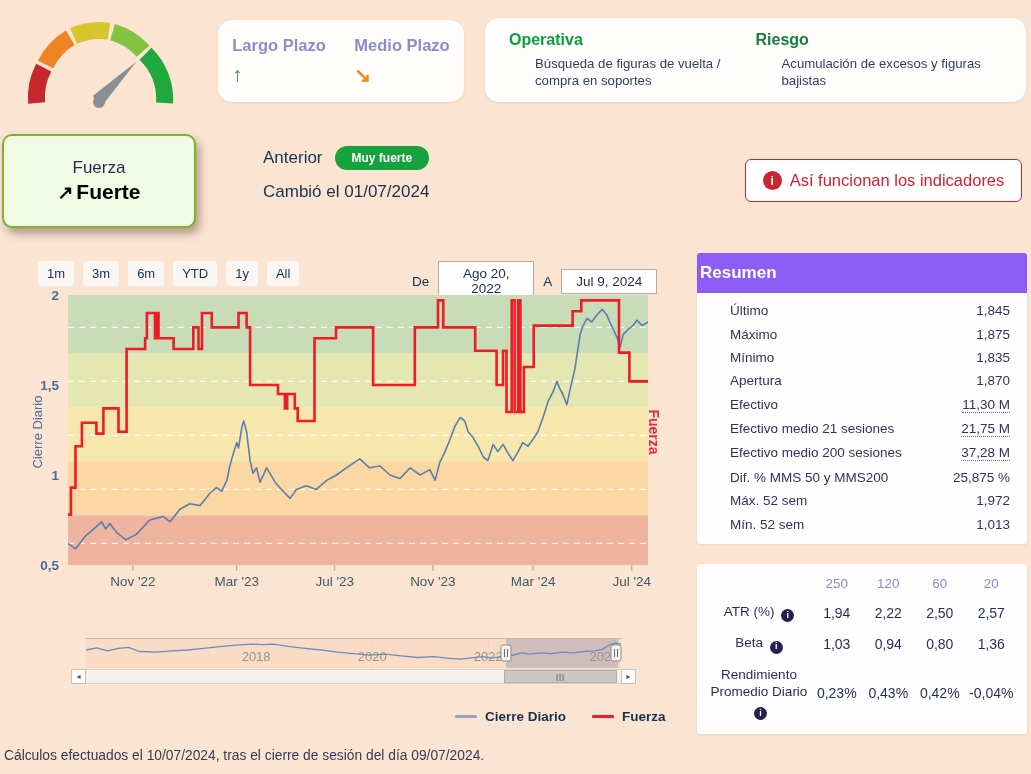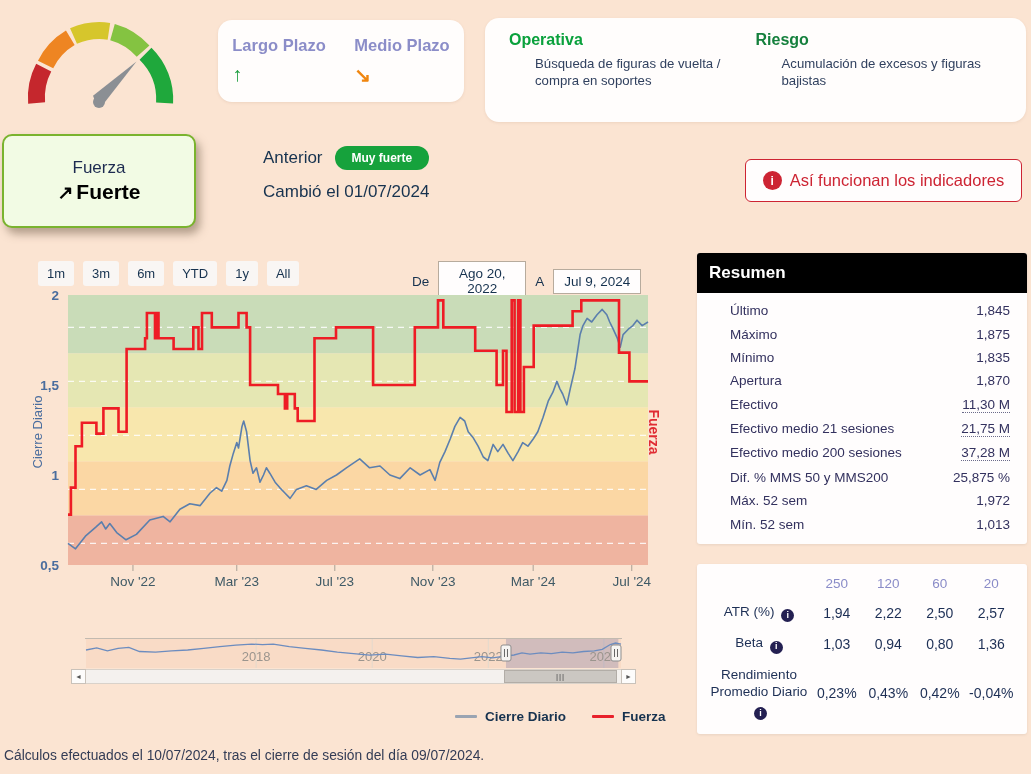--- a/index.html
+++ b/index.html
@@ -9,22 +9,22 @@
   
   .gauge-wrap { position:absolute; left:12px; top:6px; width:180px; height:104px; }
   .card { background:#fffdfc; border-radius:14px; box-shadow:0 1px 3px rgba(140,100,70,.12); }
   .card-plazos { position:absolute; left:218px; top:20px; width:246px; height:82px;
                  display:flex; align-items:center; justify-content:space-around; }
   .plazo { text-align:left; }
   .plazo-title { color:#8b8dc8; font-weight:bold; font-size:16.5px; }
   .plazo-arrow { font-size:20px; font-weight:bold; margin-top:8px; }
   .arrow-up { color:#1d9e3f; }
   .arrow-dr { color:#f0860f; }
-  .card-opriesgo { position:absolute; left:485px; top:18px; width:541px; height:104px;
-                   display:flex; padding:13px 24px; }
+  .card-opriesgo { position:absolute; left:485px; top:18px; width:541px; height:84px;
+                   display:flex; padding:13px 24px;align-items:flex-end; }
   .op-col { flex:1; }
   .op-title { font-weight:bold; font-size:16px; }
   .op-title.green { color:#0aa13c; }
   .op-title.red { color:#15803d; }
   .op-desc { margin:7px 0 0 26px; font-size:13.2px; color:#31415f; line-height:1.25; max-width:250px; }
 
   
   .fuerza-card { position:absolute; left:2px; top:134px; width:194px; height:94px;
                  background:#f2fbe4; border:2.5px solid #7ab32e; border-radius:10px;
                  box-shadow:4px 6px 9px rgba(110,90,70,.5);
@@ -45,21 +45,21 @@
               font-size:12px; font-weight:bold; display:inline-flex; align-items:center;
               justify-content:center; flex:none; }
 
   
   .range-buttons { position:absolute; left:38px; top:261px; display:flex; gap:9px; }
   .range-buttons button { background:#f9f6f4; border:0; border-radius:3px; padding:5px 9px;
               font-size:13px; color:#16324f; font-family:inherit; cursor:pointer; min-width:28px; }
   .date-group { position:absolute; left:412px; top:261px; display:flex; align-items:center; gap:9px; }
   .date-label { font-size:13.5px; color:#16324f; }
   .date-box { background:#fffdfd; border:1px solid #b7ab9d; padding:4px 8px; font-size:13.5px;
-              color:#16324f; width:88px; text-align:center; }
+              color:#16324f; width:96px; text-align:center; }
 
   
   .main-chart { position:absolute; left:28px; top:287px; }
   .ylab { position:absolute; left:37px; top:432px; transform:translate(-50%,-50%) rotate(-90deg);
           color:#4a6d9e; font-size:13px; white-space:nowrap; }
   .y2lab { position:absolute; left:654px; top:432px; transform:translate(-50%,-50%) rotate(90deg);
            color:#e02b33; font-size:14px; font-weight:bold; white-space:nowrap; }
 
   
   .nav-chart { position:absolute; left:85px; top:637px; }
@@ -76,22 +76,22 @@
   .legend { position:absolute; left:455px; top:709px; display:flex; gap:26px; align-items:center; }
   .legend-item { display:flex; align-items:center; gap:8px; font-size:13.5px; color:#16324f;
                  font-weight:bold; cursor:pointer; }
   .legend-swatch { width:22px; height:3px; border-radius:1px; }
 
   .footer { position:absolute; left:4px; top:748px; font-size:13.8px; color:#333c55; }
 
   
   .resumen-card { position:absolute; left:697px; top:253px; width:330px; background:#fffdfd;
                   border-radius:3px; box-shadow:0 1px 3px rgba(0,0,0,.08); }
-  .resumen-header { background:#000000; color:#fff; font-weight:bold; font-size:17px;
-                    padding:10px 12px; border-radius:3px 3px 0 0; }
+  .resumen-header { background:#8b5cf6; color:#fff; font-weight:bold; font-size:17px;
+                    padding:10px 3px; border-radius:3px 3px 0 0; }
   .resumen-body { padding:6px 0 8px;margin-left:16px; }
   .sum-row { display:flex; justify-content:space-between; padding:4.2px 17px;
              font-size:13.5px; color:#33315e; }
   .sum-val.dotted { border-bottom:1.5px dotted #6b6b8a; }
 
   .stats-card { position:absolute; left:697px; top:564px; width:330px; background:#fffdfd;
                 border-radius:3px; box-shadow:0 1px 3px rgba(0,0,0,.08); padding:12px 10px 14px; }
   .stats-grid { display:grid; grid-template-columns:104px 1fr 1fr 1fr 1fr; row-gap:12px;
                 align-items:center; }
   .st-h { color:#8a8cc8; font-size:13.5px; text-align:center; }

